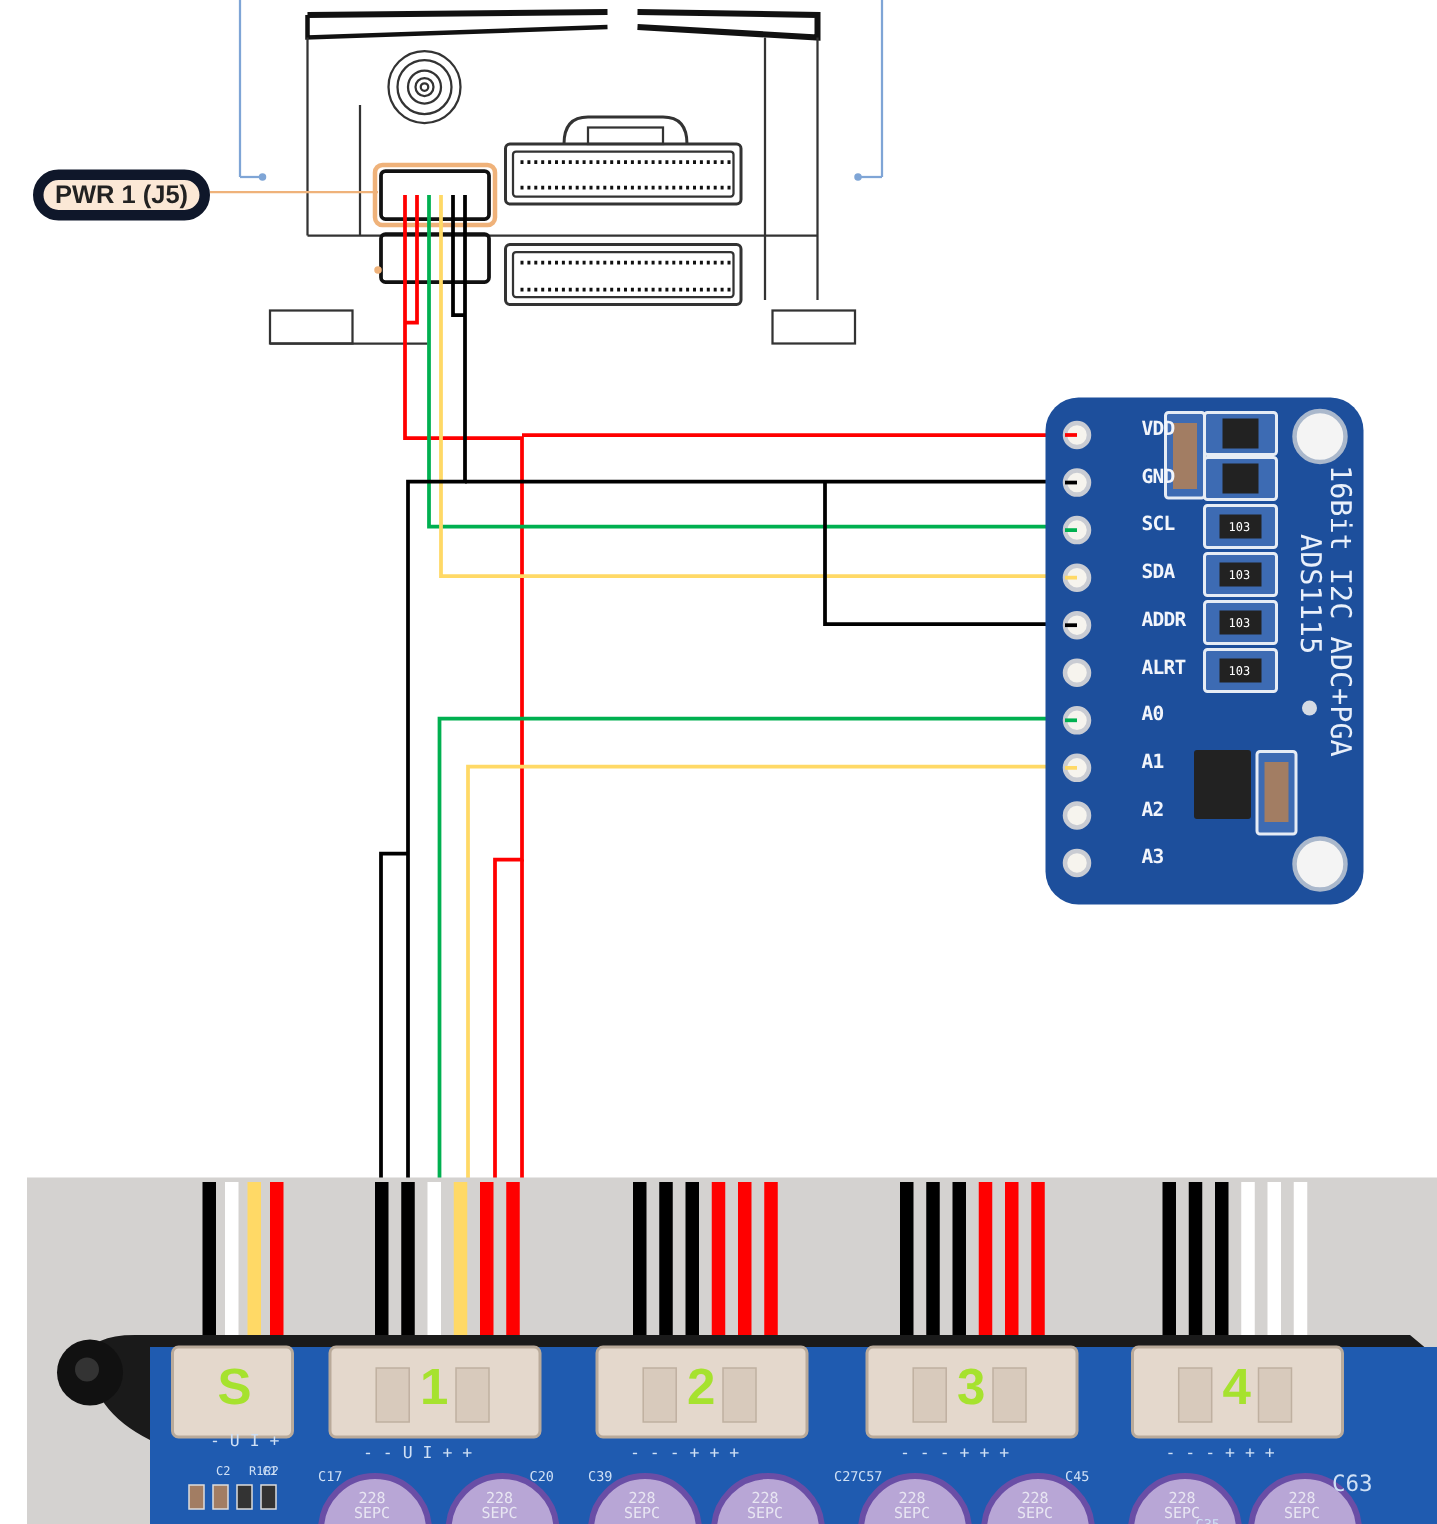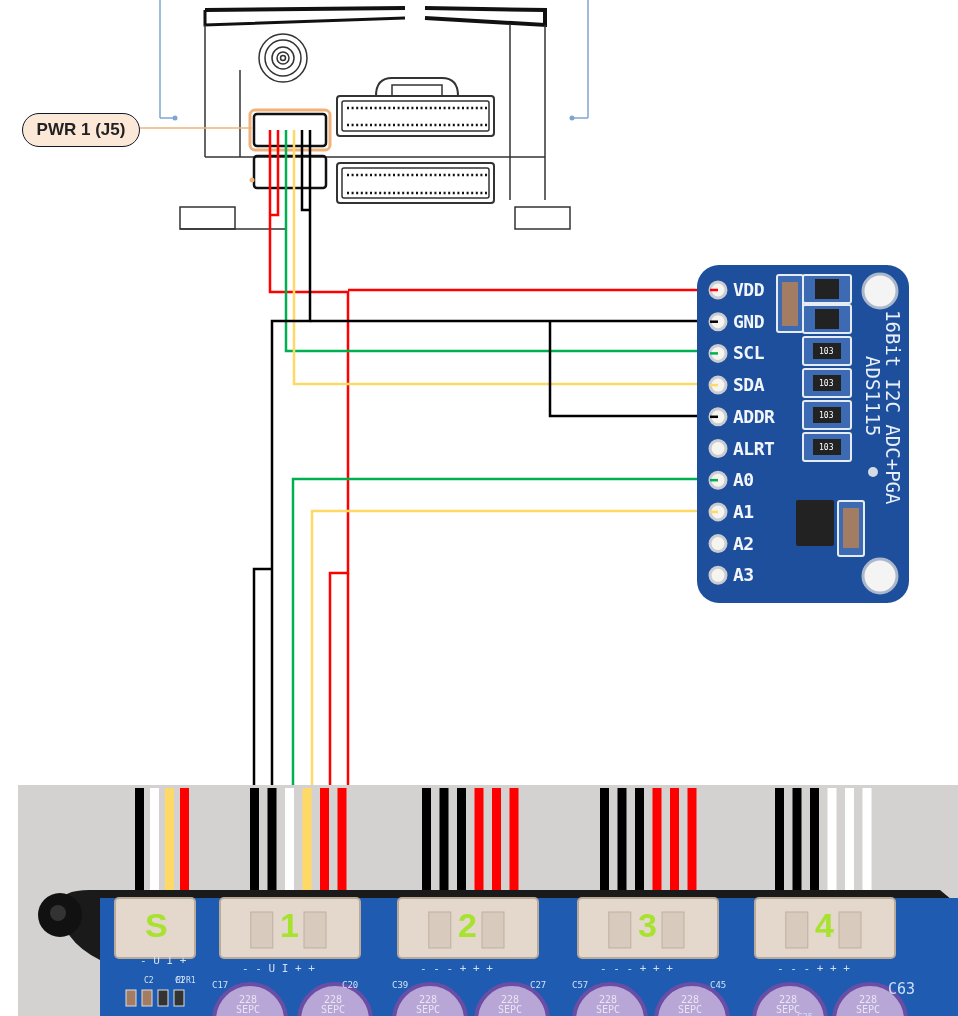--- a/index.html
+++ b/index.html
@@ -1,19 +1,19 @@
 <!DOCTYPE html>
 <html><head>
 <meta charset="utf-8">
 <style>
   html, body { margin:0; padding:0; background:#ffffff; }
   body { width:958px; height:1016px; position:relative; overflow:hidden; font-family:"Liberation Sans", sans-serif; }
   #stage { position:absolute; left:0; top:0; width:958px; height:1016px; }
-  .pwr-label { position:absolute; left:22px; top:113px; width:118px; height:34px; border:1px solid #0f172a; background:#fbe8d6; border-radius:18px; box-sizing:border-box; font-family:"Liberation Sans", sans-serif; font-weight:bold; font-size:17px; color:#222; display:flex; align-items:center; justify-content:center; }
-  .pin-label { position:absolute; font-family:"DejaVu Sans Mono", monospace; font-size:18px; color:#f2f5fb; font-weight:bold; letter-spacing:-0.5px; }
+  .pwr-label { position:absolute; left:22px; top:113px; width:118px; height:34px; border:7px solid #0f172a; background:#fbe8d6; border-radius:18px; box-sizing:border-box; font-family:"Liberation Sans", sans-serif; font-weight:bold; font-size:17px; color:#222; display:flex; align-items:center; justify-content:center; }
+  .pin-label { position:absolute; font-family:"DejaVu Sans Mono", monospace; font-size:13px; color:#f2f5fb; font-weight:bold; letter-spacing:-0.5px;margin-left:28px; }
   .chip-text { position:absolute; font-family:"DejaVu Sans Mono", monospace; color:#e9f0fb; font-size:19px; transform-origin:left top; transform:rotate(90deg); white-space:nowrap; }
   .port-num { position:absolute; font-family:"Liberation Sans", sans-serif; font-weight:bold; font-size:34px; color:#a6e22e; }
   .silk { position:absolute; font-family:"DejaVu Sans Mono", monospace; font-size:11px; color:#cfe0f5; }
   .cap-text { position:absolute; font-family:"DejaVu Sans Mono", monospace; font-size:10px; color:#e8e6f2; line-height:10px; text-align:center; }
 </style>
 </head>
 <body>
 
 <div id="stage">
   <svg width="958" height="1016" viewBox="0 0 958 1016" xmlns="http://www.w3.org/2000/svg">
@@ -234,31 +234,31 @@
       <div class="silk" style="left: 777px; top: 962px;">- - - + + +</div>
       <div class="cap-text" style="left: 236px; top: 995px;">
         <div>228</div>
         <div>SEPC</div>
       </div>
       <div class="silk" style="left: 212px; top: 980px; font-size: 9px;">C17</div>
       <div class="cap-text" style="left: 321px; top: 995px;">
         <div>228</div>
         <div>SEPC</div>
       </div>
-      <div class="silk" style="left: 342px; top: 980px; font-size: 9px;">C20</div>
+      <div class="silk" style="left: 353px; top: 980px; font-size: 9px;">C20</div>
       <div class="cap-text" style="left: 416px; top: 995px;">
         <div>228</div>
         <div>SEPC</div>
       </div>
       <div class="silk" style="left: 392px; top: 980px; font-size: 9px;">C39</div>
       <div class="cap-text" style="left: 498px; top: 995px;">
         <div>228</div>
         <div>SEPC</div>
       </div>
-      <div class="silk" style="left: 530px; top: 980px; font-size: 9px;">C27</div>
+      <div class="silk" style="left: 556px; top: 980px; font-size: 9px;">C27</div>
       <div class="cap-text" style="left: 596px; top: 995px;">
         <div>228</div>
         <div>SEPC</div>
       </div>
       <div class="silk" style="left: 572px; top: 980px; font-size: 9px;">C57</div>
       <div class="cap-text" style="left: 678px; top: 995px;">
         <div>228</div>
         <div>SEPC</div>
       </div>
       <div class="silk" style="left: 710px; top: 980px; font-size: 9px;">C45</div>
@@ -267,16 +267,16 @@
         <div>SEPC</div>
       </div>
       <div class="silk" style="left: 752px; top: 1012px; font-size: 9px; margin-left: 45px;">C35</div>
       <div class="cap-text" style="left: 856px; top: 995px;">
         <div>228</div>
         <div>SEPC</div>
       </div>
       <div class="silk" style="left: 888px; top: 980px; font-size: 15px;">C63</div>
       <div class="silk" style="left: 128px; top: 976px; font-size: 8px; padding-left: 47px;">C1</div>
       <div class="silk" style="left: 144px; top: 976px; font-size: 8px;">C2</div>
-      <div class="silk" style="left: 176px; top: 976px; font-size: 8px; padding-left: 10px;">R1</div>
+      <div class="silk" style="left: 156px; top: 976px; font-size: 8px; padding-left: 10px;">R1</div>
       <div class="silk" style="left: 176px; top: 976px; font-size: 8px; font-style: italic;">R2</div>
     </div>
 </div>
 
 </body></html>

